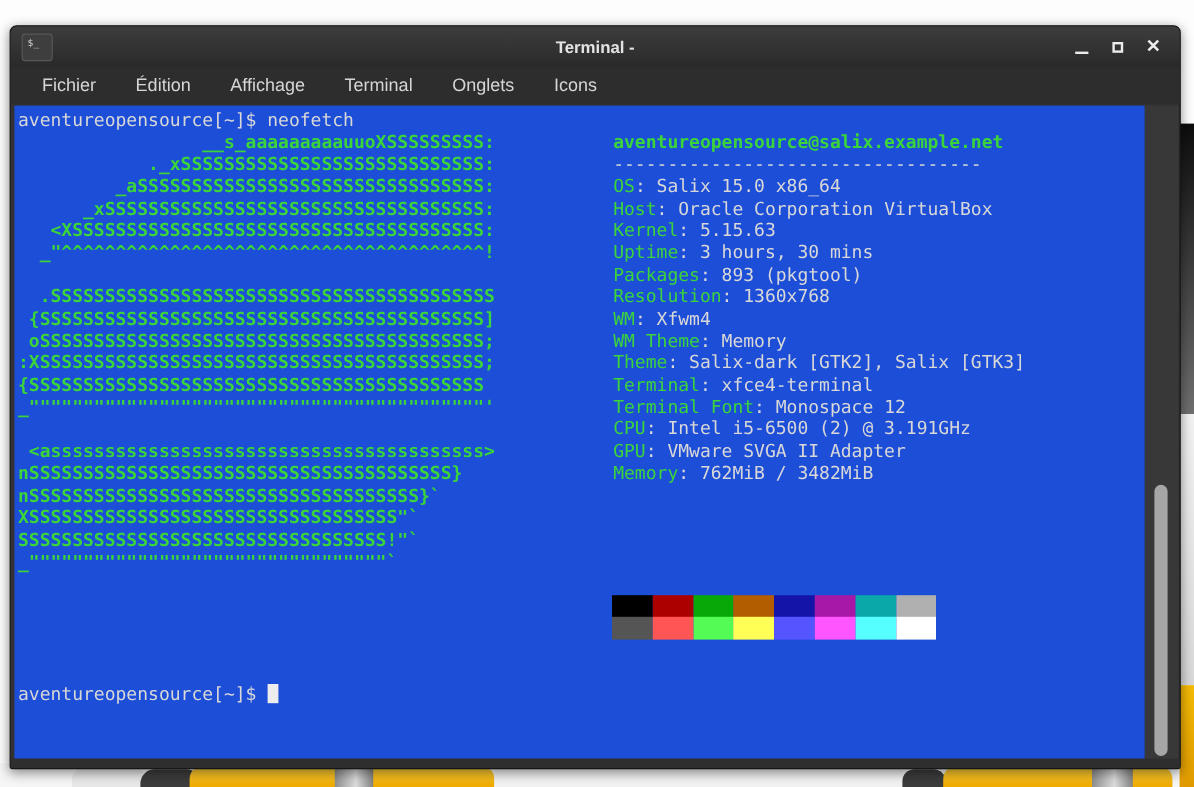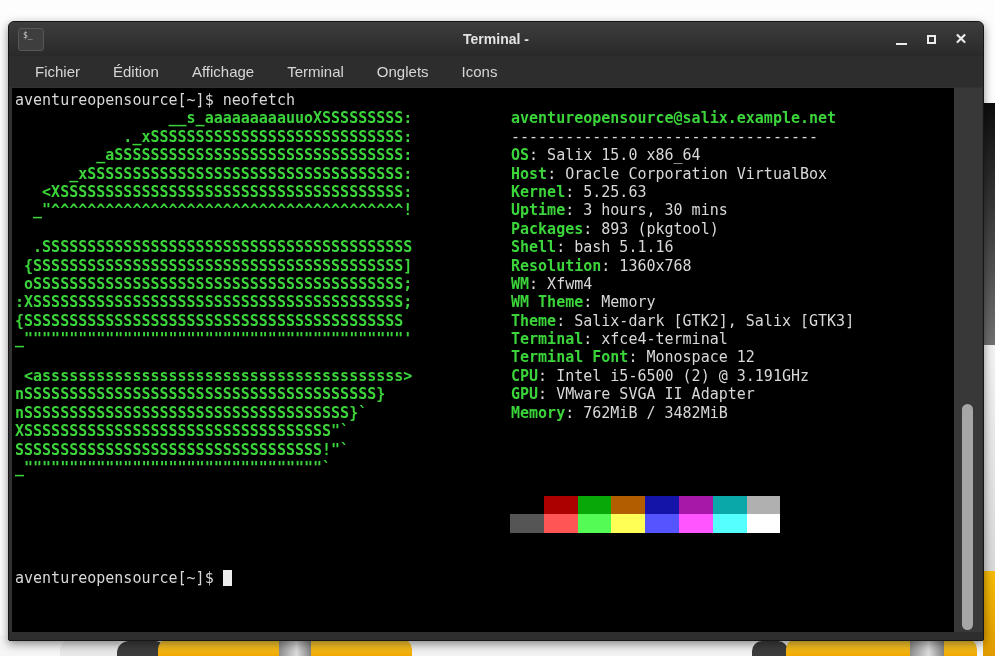--- a/index.html
+++ b/index.html
@@ -39,29 +39,29 @@
   .ctrl{width:16px;height:16px;display:flex;align-items:center;justify-content:center;color:#ececec;}
   .min-glyph{width:11px;height:2px;background:#ececec;margin-top:9px;}
   .max-glyph{width:9px;height:9px;border:2px solid #ececec;box-sizing:border-box;}
   .close-glyph{font-size:15px;font-weight:bold;line-height:16px;}
 
   .menubar{position:absolute;left:0;top:34px;width:100%;height:31px;background:#2d2d2d;
            display:flex;align-items:center;gap:33px;padding-left:26px;box-sizing:border-box;}
   .menu-item{color:#d6d6d6;font-size:15px;white-space:nowrap;}
 
   
-  .term{position:absolute;left:3px;top:66px;width:942px;height:546px;background:#000000;overflow:hidden;}
+  .term{position:absolute;left:3px;top:66px;width:942px;height:546px;background:#1d4ed8;overflow:hidden;}
   .term, .term pre, .info-line{font-family:"DejaVu Sans Mono",monospace;font-size:15px;}
   .term pre{margin:0;white-space:pre;line-height:18.4px;position:absolute;}
   .prompt1{left:3px;top:3px;color:#d8d8d8;}
   .art{left:3px;top:21.4px;color:#3bd53b;font-weight:bold;}
   .info{position:absolute;left:499px;top:21.4px;}
   .info-line{height:18.4px;line-height:18.4px;white-space:pre;color:#d8d8d8;}
   .info-title{color:#3bd53b;font-weight:bold;}
-  .lbl{color:#3bd53b;font-weight:bold;}
+  .lbl{color:#3bd53b;font-weight:normal;}
   .palette-row{position:absolute;left:498px;height:19px;font-size:0;}
   .pal{display:inline-block;width:33.8px;height:19px;}
   .prompt2{left:3px;top:481.4px;color:#d8d8d8;}
   .cursor{display:inline-block;width:9.5px;height:16px;background:#ededed;
           vertical-align:middle;margin-left:9px;transform:translateY(-1px);}
 
   
   .scroll-gutter{position:absolute;left:945px;top:66px;width:28px;height:546px;background:#383838;}
   .scroll-thumb{position:absolute;left:8px;top:316px;width:11px;height:226px;
                 background:#a6a6a6;border-radius:6px;}
@@ -135,24 +135,23 @@
 XSSSSSSSSSSSSSSSSSSSSSSSSSSSSSSSSSS"`
 SSSSSSSSSSSSSSSSSSSSSSSSSSSSSSSSSS!"`
 _"""""""""""""""""""""""""""""""""`</pre>
 
       <div class="info">
         <div class="info-line info-title">aventureopensource@salix.example.net</div>
         <div class="info-line">----------------------------------</div>
         <div>
             <div class="info-line"><span class="lbl">OS</span><span>: Salix 15.0 x86_64</span></div>
             <div class="info-line"><span class="lbl">Host</span><span>: Oracle Corporation VirtualBox</span></div>
-            <div class="info-line"><span class="lbl">Kernel</span><span>: 5.25.63</span></div>
+            <div class="info-line"><span class="lbl">Kernel</span><span>: 5.15.63</span></div>
             <div class="info-line"><span class="lbl">Uptime</span><span>: 3 hours, 30 mins</span></div>
             <div class="info-line"><span class="lbl">Packages</span><span>: 893 (pkgtool)</span></div>
-            <div class="info-line"><span class="lbl">Shell</span><span>: bash 5.1.16</span></div>
             <div class="info-line"><span class="lbl">Resolution</span><span>: 1360x768</span></div>
             <div class="info-line"><span class="lbl">WM</span><span>: Xfwm4</span></div>
             <div class="info-line"><span class="lbl">WM Theme</span><span>: Memory</span></div>
             <div class="info-line"><span class="lbl">Theme</span><span>: Salix-dark [GTK2], Salix [GTK3]</span></div>
             <div class="info-line"><span class="lbl">Terminal</span><span>: xfce4-terminal</span></div>
             <div class="info-line"><span class="lbl">Terminal Font</span><span>: Monospace 12</span></div>
             <div class="info-line"><span class="lbl">CPU</span><span>: Intel i5-6500 (2) @ 3.191GHz</span></div>
             <div class="info-line"><span class="lbl">GPU</span><span>: VMware SVGA II Adapter</span></div>
             <div class="info-line"><span class="lbl">Memory</span><span>: 762MiB / 3482MiB</span></div>
           </div>

